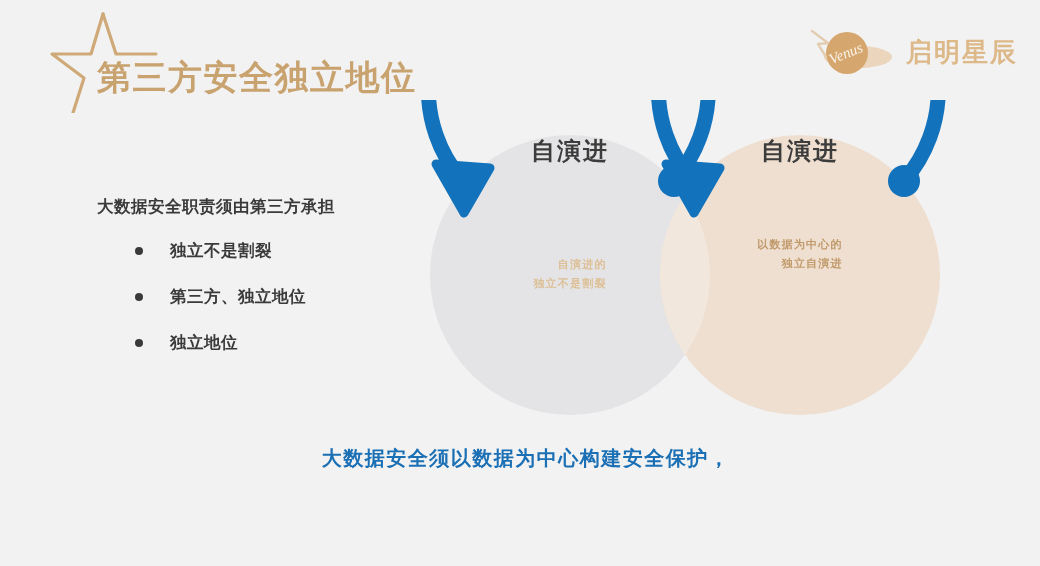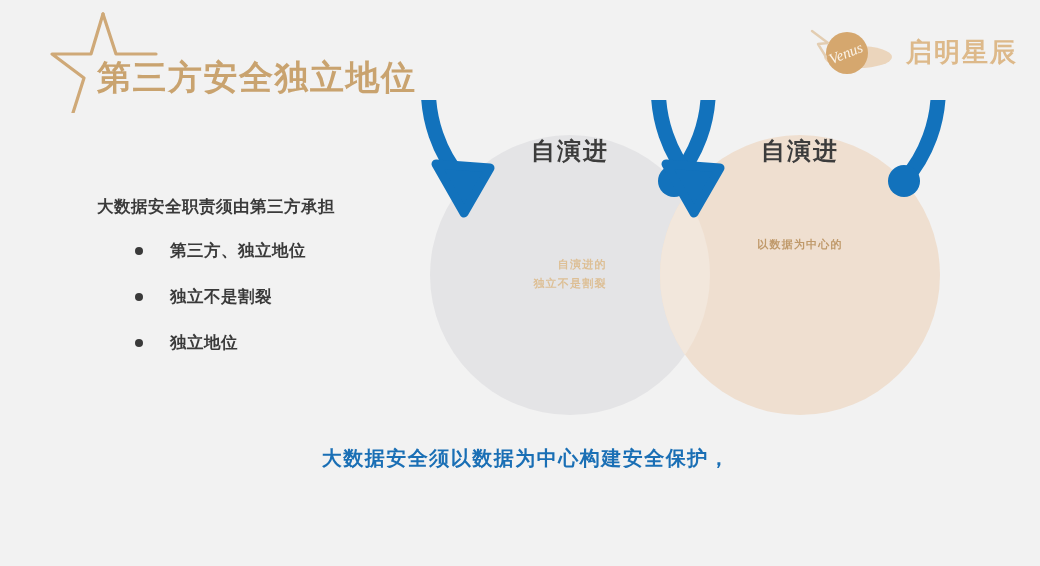--- a/index.html
+++ b/index.html
@@ -164,25 +164,25 @@
       <text x="45" y="35" font-family="'Liberation Serif', serif" font-style="italic" font-size="15" fill="#fbf3e7" text-anchor="middle" transform="rotate(-22 45 33)">Venus</text>
     </svg>
     <div id="brand-name">启明星辰</div>
   </div>
 
   <div id="left-copy">
     <div id="left-heading">大数据安全职责须由第三方承担</div>
 
     <div class="bullet-row">
       <span class="bullet-dot"></span>
-      <span class="bullet-label">第三方、独立地位</span>
+      <span class="bullet-label">独立不是割裂</span>
     </div>
     <div class="bullet-row">
       <span class="bullet-dot"></span>
-      <span class="bullet-label">独立不是割裂</span>
+      <span class="bullet-label">第三方、独立地位</span>
     </div>
     <div class="bullet-row">
       <span class="bullet-dot"></span>
       <span class="bullet-label">独立地位</span>
     </div>
   </div>
 
   <div id="venn">
     <svg viewBox="0 0 560 330" width="560" height="330">
       <defs>
@@ -215,20 +215,21 @@
     <div class="circle-caption" id="caption-left">自演进</div>
     <div class="circle-caption" id="caption-right">自演进</div>
 
     <div class="circle-body" id="body-left">
       <div>自演进的</div>
       <div>独立不是割裂</div>
     </div>
 
     <div class="circle-body" id="body-right">
       <div>以数据为中心的</div>
+      <div>独立自演进</div>
     </div>
   </div>
 
   <div id="conclusion">
     <div>大数据安全须以数据为中心构建安全保护，</div>
   </div>
 
 </div>
 
 </body></html>

